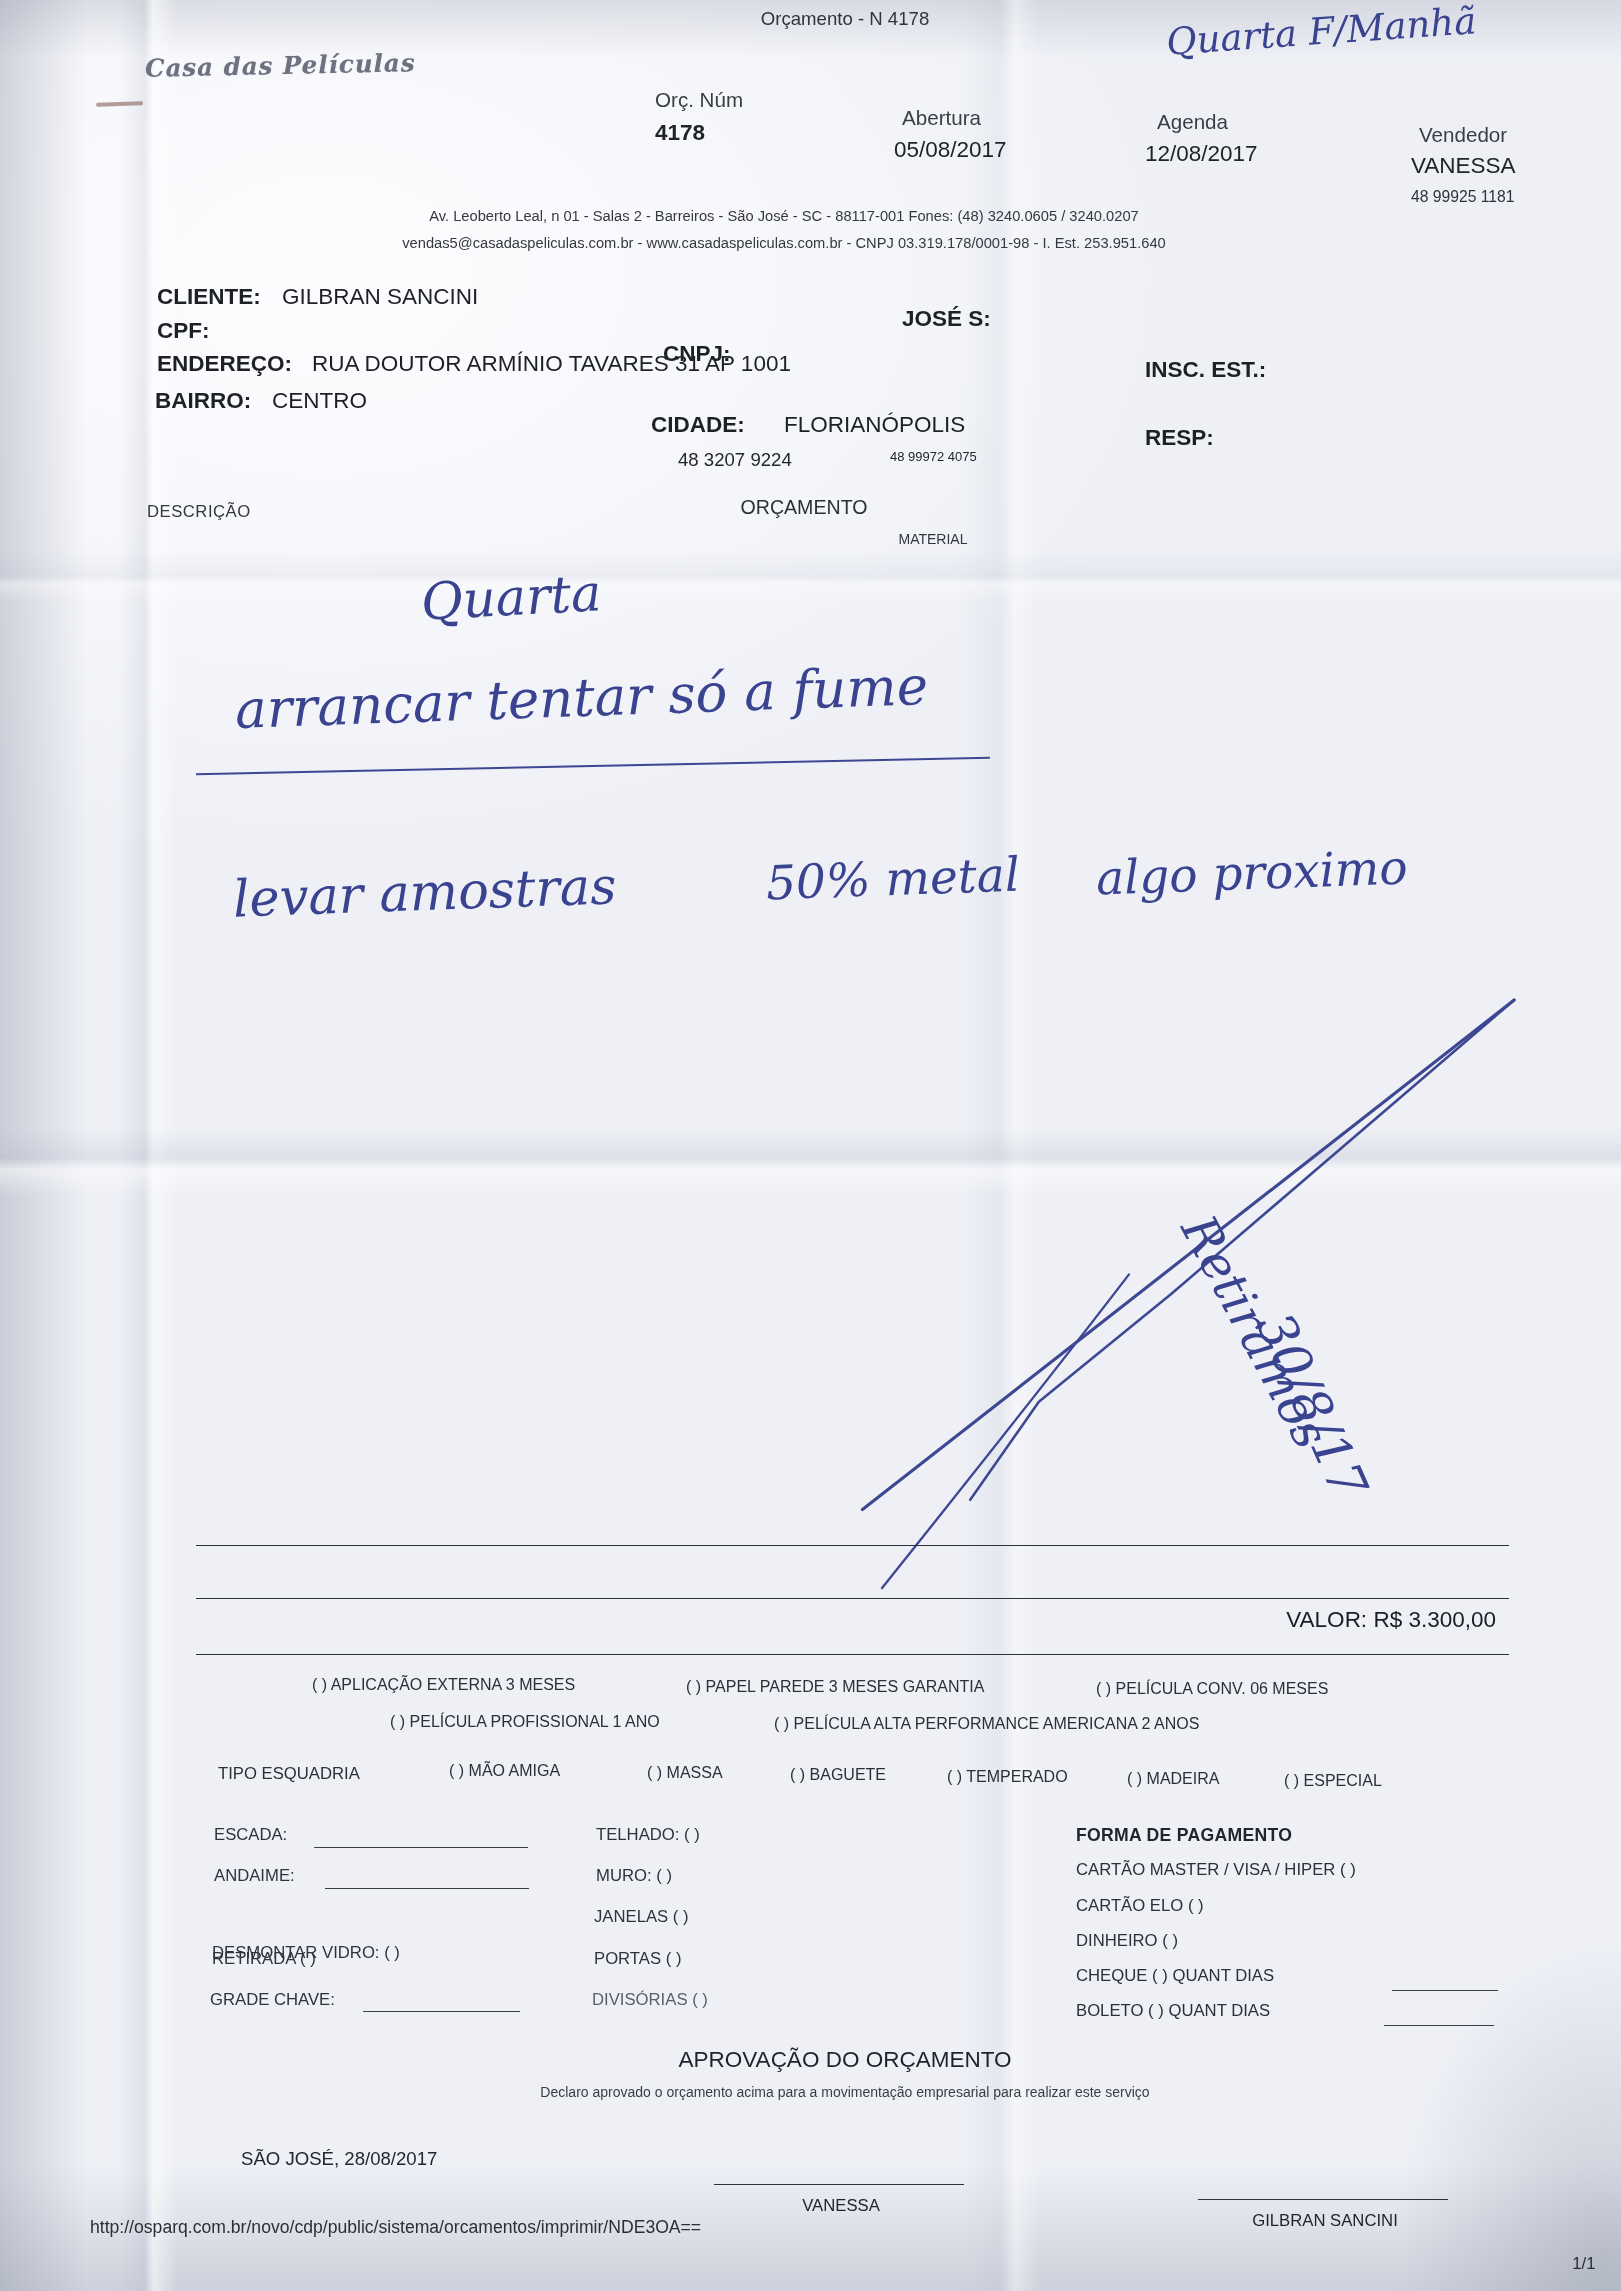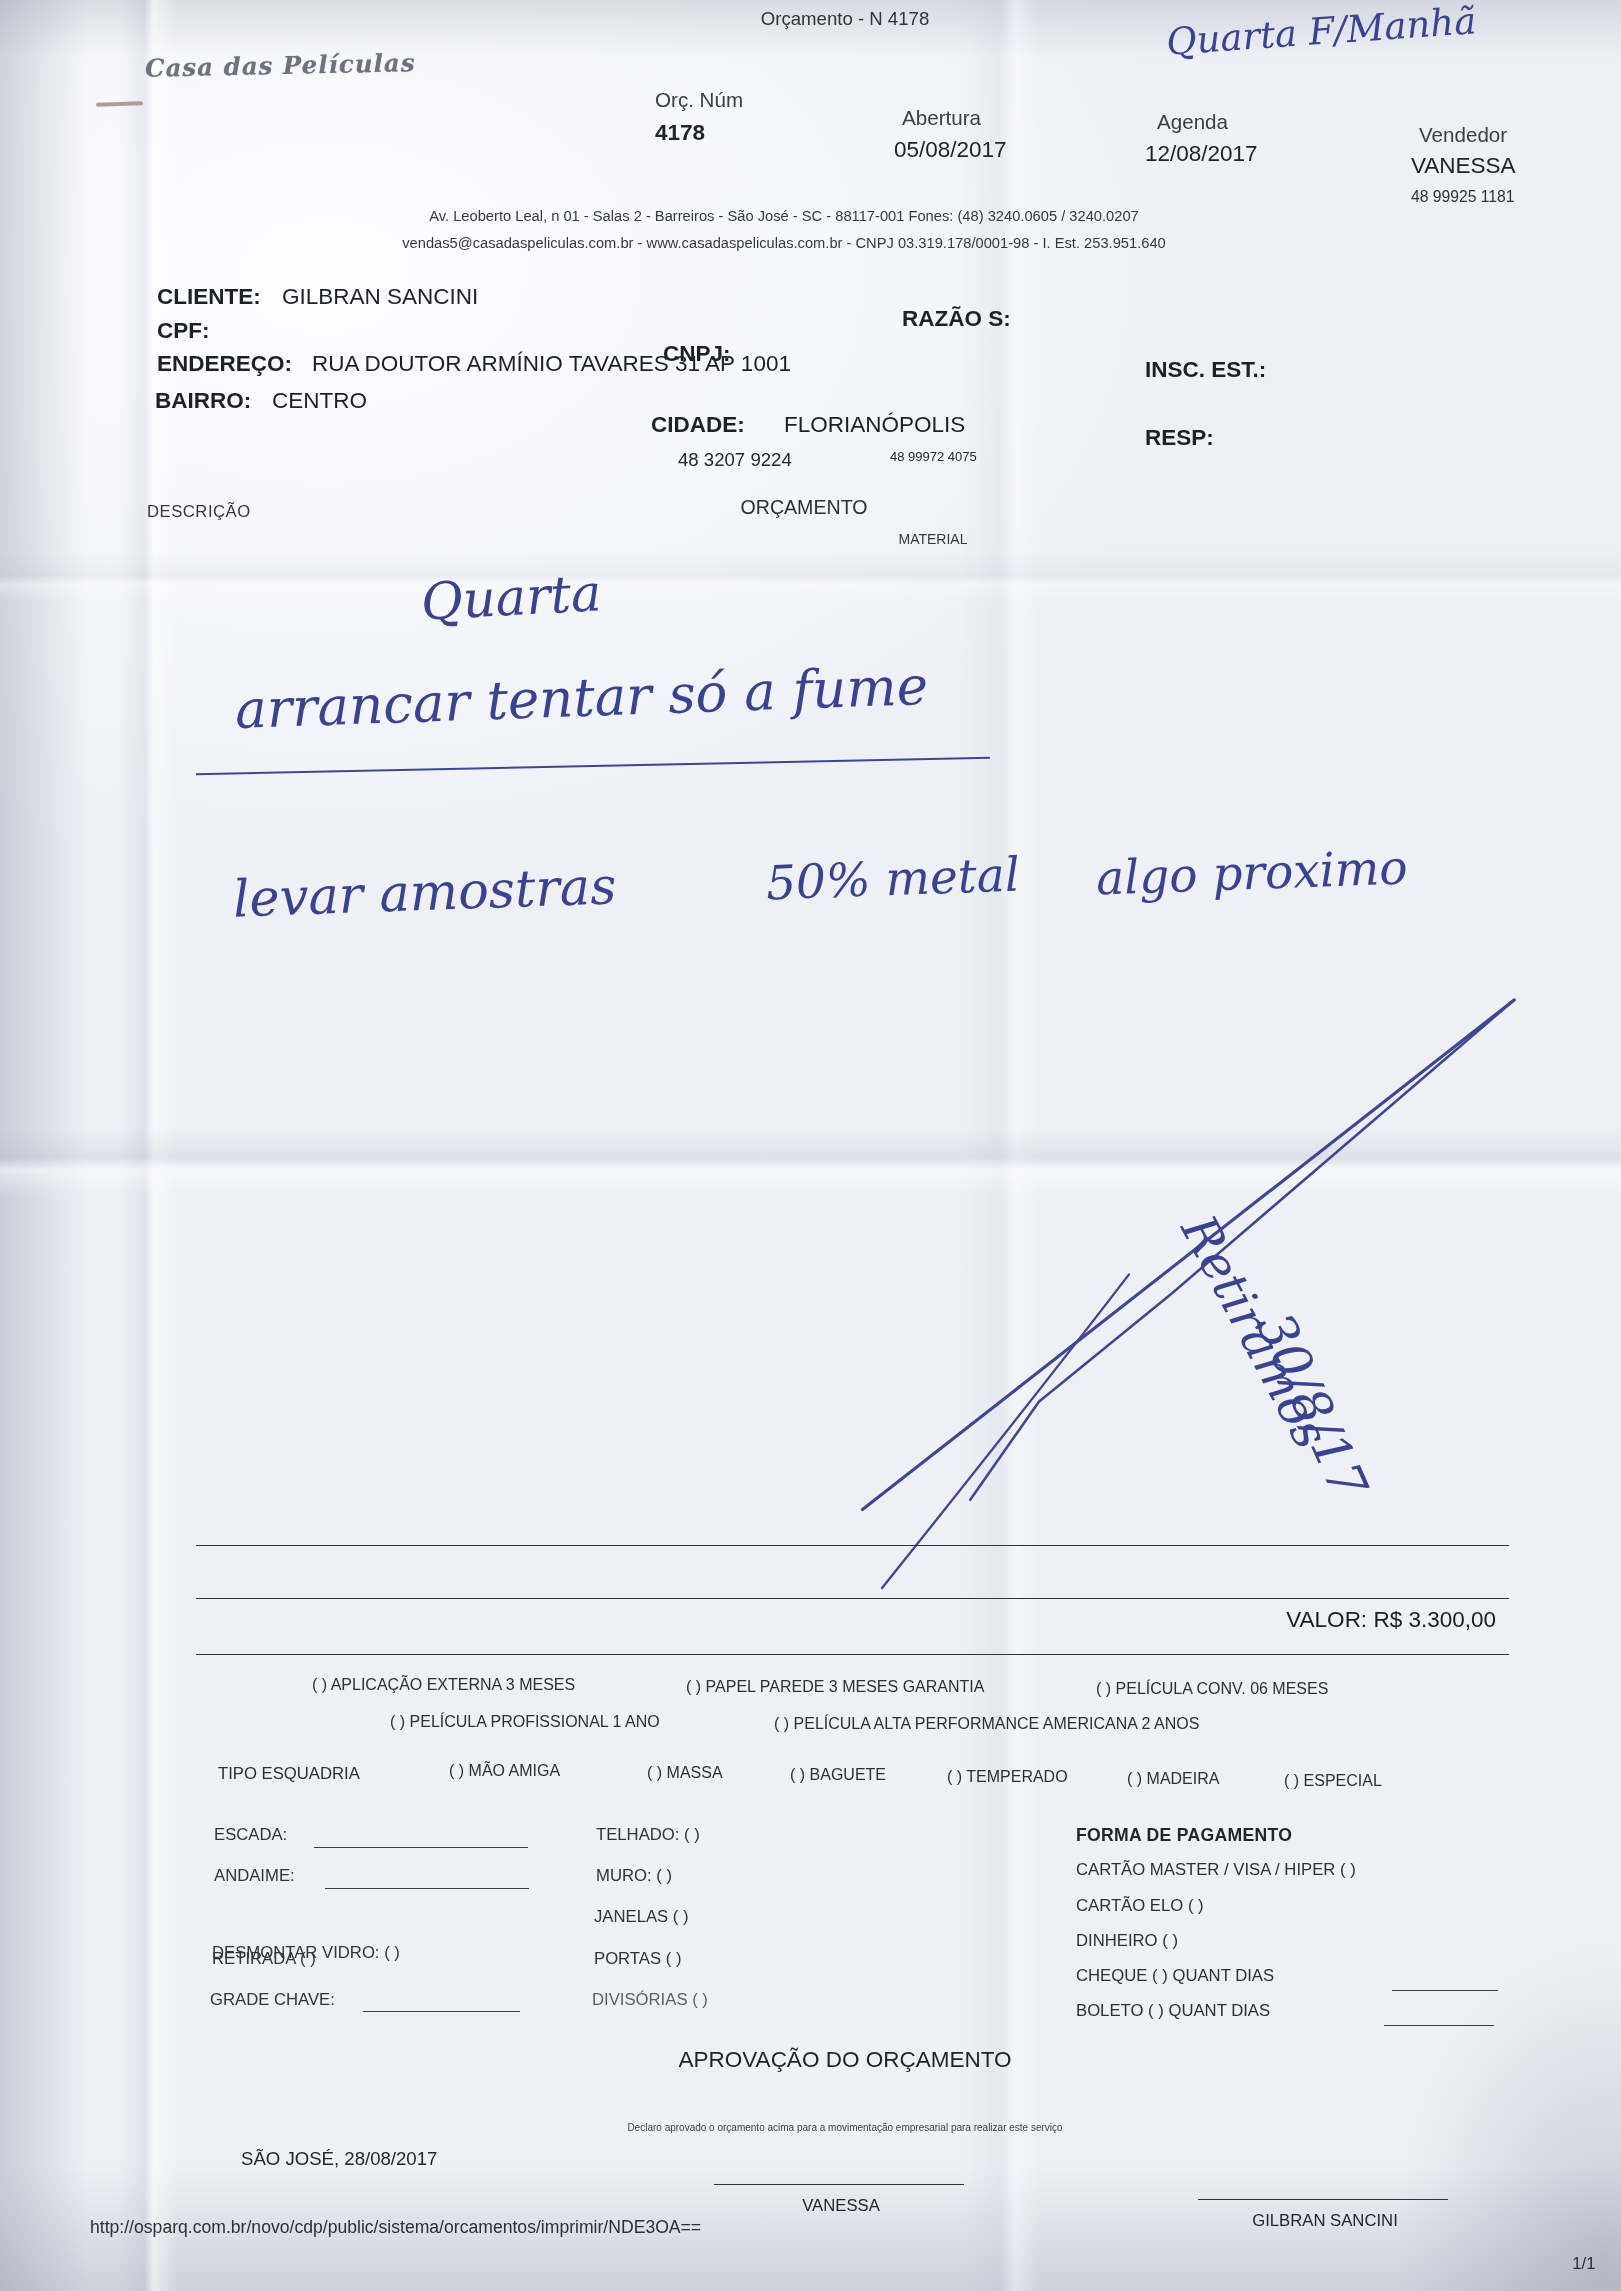--- a/index.html
+++ b/index.html
@@ -105,21 +105,21 @@
 
   .valor { position: absolute; font-size: 22.5px; color: #1a1e24; text-align: right; }
 
   .check-line { font-size: 16px; color: #2c3036; }
 
   .small-line { font-size: 16.7px; color: #2f333a; }
   .pay-title { font-size: 17.6px; font-weight: bold; color: #22262c; letter-spacing: 0.3px; }
   .pay-line { font-size: 16.7px; color: #2c3037; }
 
   .approval-title { font-size: 22.5px; color: #1f232a; transform: translateX(-50%); }
-  .approval-sub { font-size: 10px; color: #3a3e45; transform: translateX(-50%); margin-top: 38px; }
+  .approval-sub { font-size: 14px; color: #3a3e45; transform: translateX(-50%); }
 
   .sign-rule { position: absolute; border-top: 1.5px solid #2e3239; width: 250px; }
   .sign-name { position: absolute; font-size: 16.7px; color: #22262c; transform: translateX(-50%); }
 
   .url { position: absolute; left: 90px; top: 2217px; font-size: 17.6px; color: #2b2f36; }
   .pagenum { position: absolute; right: 25.5px; bottom: 17.6px; font-size: 16.7px; color: #2b2f36; }
 
   .under-line { position: absolute; border-top: 1.4px solid #3a3e45; }
 
   
@@ -177,21 +177,21 @@
   <div class="t field-value" style="left:312px; top:351px;">RUA DOUTOR ARMÍNIO TAVARES 31 AP 1001</div>
 
   <div class="t field-label" style="left:155px; top:388px;">BAIRRO:</div>
   <div class="t field-value" style="left:272px; top:388px;">CENTRO</div>
 
   <div class="t field-label" style="left:663px; top:341px;">CNPJ:</div>
 
   <div class="t field-label" style="left:651px; top:412px;">CIDADE:</div>
   <div class="t field-value" style="left:784px; top:412px;">FLORIANÓPOLIS</div>
 
-  <div class="t field-label" style="left:902px; top:306px;">RAZÃO S:</div>
+  <div class="t field-label" style="left:902px; top:306px;">JOSÉ S:</div>
   <div class="t field-label" style="left:1145px; top:357px;">INSC. EST.:</div>
   <div class="t field-label" style="left:1145px; top:425px;">RESP:</div>
 
   <div class="t" style="left:678px; top:449px; font-size:18.6px; color:#24282e;">48 3207 9224</div>
   <div class="t" style="left:890px; top:449px; font-size:13px; color:#24282e;">48 99972 4075</div>
 
   <div class="t sec-label" style="left:147px; top:502px;">DESCRIÇÃO</div>
   <div class="t" style="left:804px; top:496px; font-size:19.6px; color:#2c3036; transform:translateX(-50%);">ORÇAMENTO</div>
   <div class="t" style="left:933px; top:531px; font-size:14px; color:#33373e; transform:translateX(-50%);">MATERIAL</div>
 

